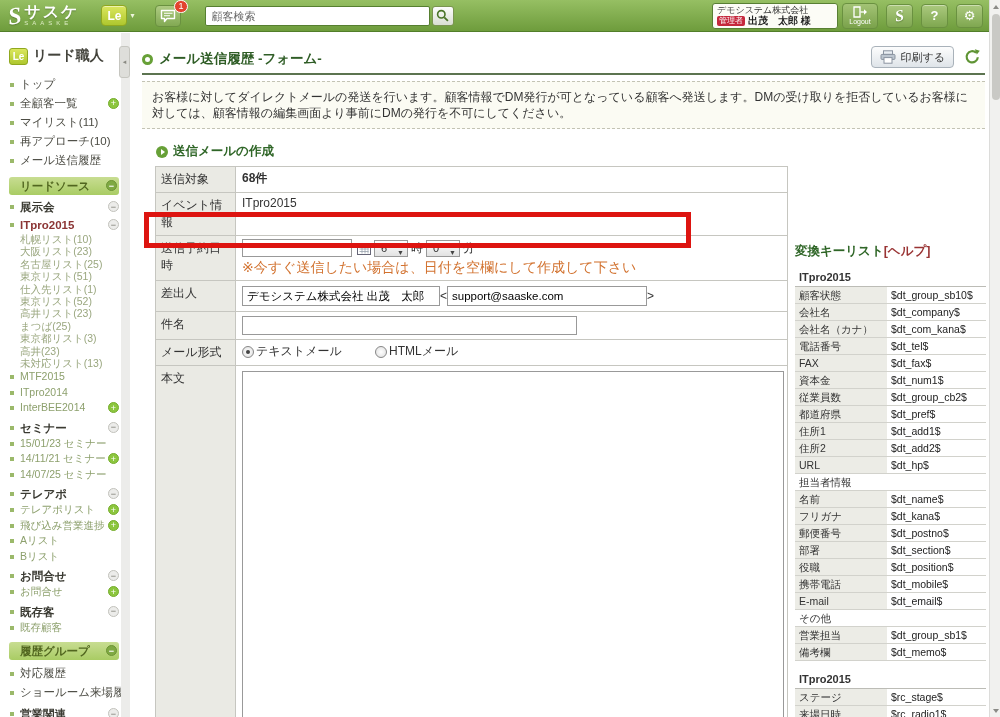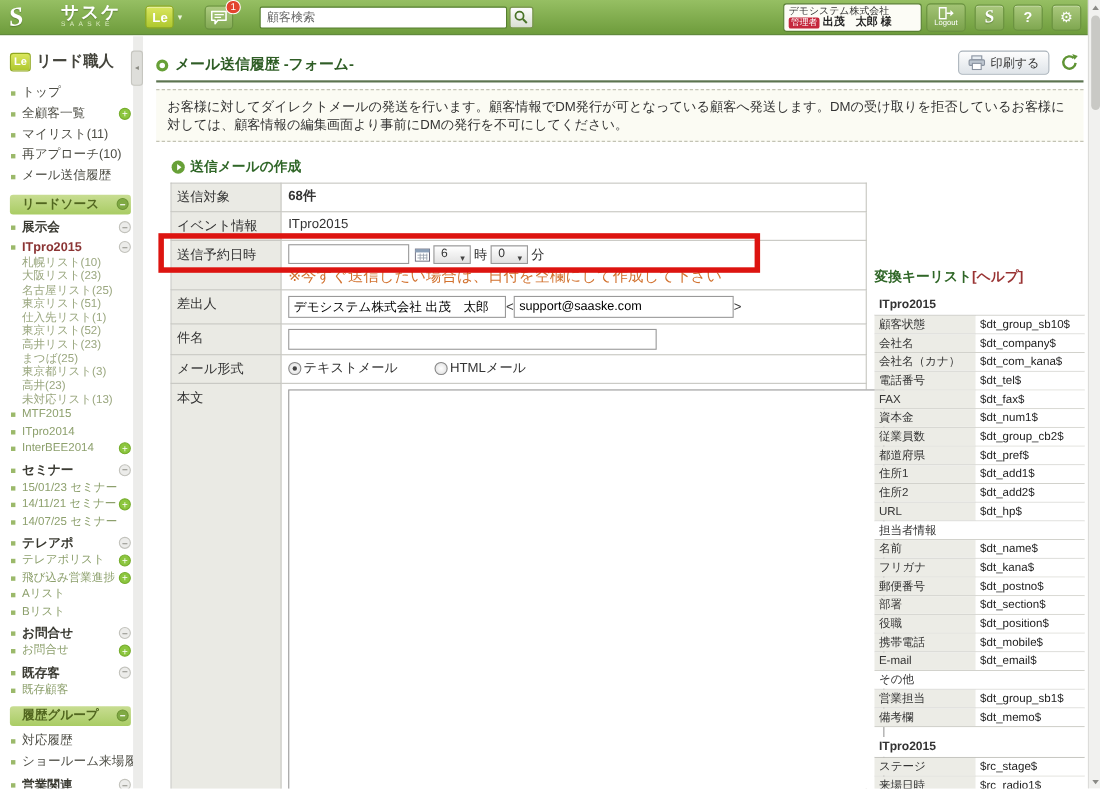--- a/index.html
+++ b/index.html
@@ -7,21 +7,21 @@
   body { font-family:"Liberation Sans","DejaVu Sans",sans-serif; }
   .page { position:relative; width:1000px; height:717px; overflow:hidden; background:#fff; }
 
   
   .topbar { position:absolute; left:0; top:0; width:989px; height:32px;
     background:linear-gradient(#96bf63,#6e9c3c); border-bottom:1px solid #527e2a;
     display:flex; align-items:center; }
   .logo { display:flex; align-items:center; margin-left:8px; cursor:pointer; }
   .logo-s { color:#fff; font-family:"Liberation Serif",serif; font-weight:bold; font-style:italic;
     font-size:24px; line-height:22px; transform:rotate(-8deg); margin-right:3px; text-shadow:0 1px 1px rgba(60,90,30,.5); }
-  .logo-col { display:flex; flex-direction:column;margin-left:31px; }
+  .logo-col { display:flex; flex-direction:column; }
   .logo-main { color:#fff; font-size:16px; font-weight:bold; letter-spacing:2px; line-height:16px; text-shadow:0 1px 1px rgba(60,90,30,.5);}
   .logo-sub { color:#dcecc2; font-size:6px; letter-spacing:4px; line-height:7px; }
   .le-badge { margin-left:22px; width:26px; height:21px; border-radius:4px;
     background:linear-gradient(#dbe75e,#aec72e); border:1px solid #90a81f;
     color:#fff; font-weight:bold; font-size:12px; display:flex; align-items:center; justify-content:center;
     box-shadow:inset 0 1px 0 rgba(255,255,255,.5); cursor:pointer; }
   .le-caret { color:#eef5dd; font-size:8px; margin-left:3px; cursor:pointer; }
   .chat-btn { margin-left:20px; width:26px; height:22px; border-radius:4px; position:relative;
     background:linear-gradient(#aecb82,#82a953); border:1px solid #6a9140; display:flex; align-items:center; justify-content:center; cursor:pointer; }
   .chat-badge { position:absolute; top:-6px; right:-8px; min-width:13px; height:13px; border-radius:7px;
@@ -95,21 +95,21 @@
     padding:7px 10px; font-size:12px; color:#333; line-height:16px; width:843px; }
 
   .formhead { margin-top:14px; margin-left:14px; display:flex; align-items:center; gap:5px;
     font-size:12.5px; font-weight:bold; color:#2f6627; }
   .farrow { width:12px; height:12px; border-radius:50%; background:#67a037; position:relative; }
   .farrow::after { content:""; position:absolute; left:4.5px; top:3px; border-left:4px solid #fff;
     border-top:3px solid transparent; border-bottom:3px solid transparent; }
 
   table.form { margin-top:6px; margin-left:13px; border-collapse:collapse; width:633px; table-layout:fixed; }
   table.form th, table.form td { border:1px solid #c6c6c0; font-size:12px; color:#333; text-align:left; vertical-align:top; }
-  table.form th { width:100px; background:#eaeae4; font-weight:normal; padding:4px 5px; }
+  table.form th { width:80px; background:#eaeae4; font-weight:normal; padding:4px 5px; }
   table.form td { padding:3px 6px; background:#fff; }
   td.bold { font-weight:bold; }
   .dateline { display:flex; align-items:center; gap:3px; }
   .datein { width:110px; height:18px; border:1px solid #999; font-size:11px; padding:0 3px; }
   .cal { display:flex; cursor:pointer; margin-left:2px; }
   .fsel { position:relative; display:inline-block; min-width:34px; height:17px; border:1px solid #999;
     background:linear-gradient(#fff,#e2e2e2); font-size:11px; line-height:15px; padding:0 16px 0 6px; cursor:pointer; }
   .fsel::after { content:"▼"; position:absolute; right:3px; top:4px; font-size:7px; color:#444; }
   .unit { font-size:12px; }
   .warn { margin-top:2px; font-size:14px; color:#d2722f; }

